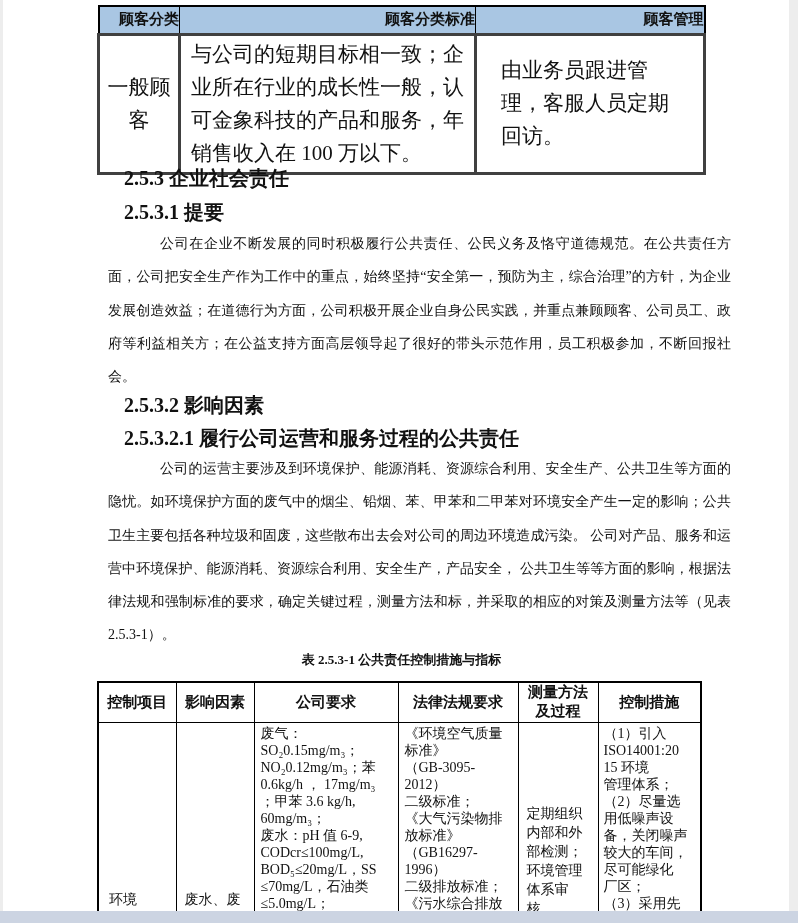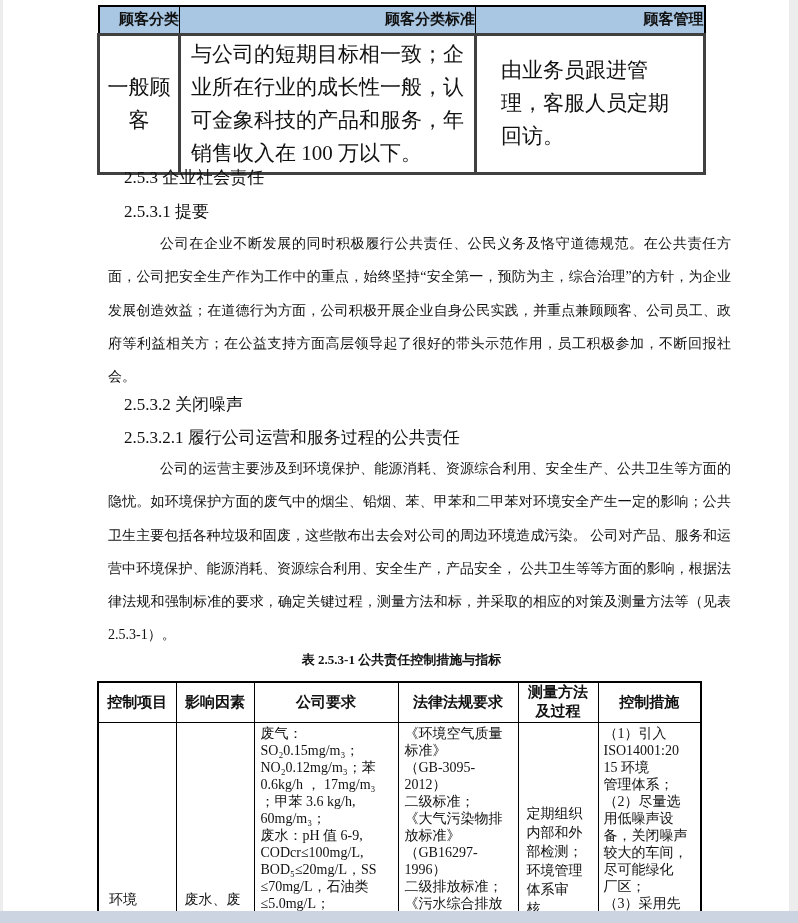--- a/index.html
+++ b/index.html
@@ -19,21 +19,21 @@
     background:#a9c6e3; border:1px solid #000; font-weight:bold;
     font-size:15px; height:28px; text-align:right; vertical-align:middle;
   }
   .t1 td { border:3px solid #404040; font-size:21px; line-height:33px; vertical-align:middle; }
   .t1 tbody tr { height:97px; }
   .t1 td.cat  { text-align:center; }
   .t1 td.std  { text-align:justify; padding:2px 10px; }
   .t1 td.mgmt { padding:2px 24px; }
 
   
-  .hd { position:absolute; left:124px; font-weight:normal; font-size:17px; line-height:24px; white-space:nowrap; }
+  .hd { position:absolute; left:124px; font-weight:bold; font-size:20px; line-height:24px; white-space:nowrap; }
   .hd253   { top:166px; }
   .hd2531  { top:200px;text-align:center; }
   .hd2532  { top:393px; }
   .hd25321 { top:426px;text-align:right; }
   .para {
     position:absolute; left:108px; width:623px;
     font-size:14px; line-height:33.3px; text-align:justify; text-indent:52px;
   }
   .p1 { top:227px; }
   .p2 { top:452px; }
@@ -90,21 +90,21 @@
       <td class="cat">一般顾客</td>
       <td class="std">与公司的短期目标相一致；企业所在行业的成长性一般，认可金象科技的产品和服务，年销售收入在 100 万以下。</td>
       <td class="mgmt">由业务员跟进管理，客服人员定期回访。</td>
     </tr>
   </tbody>
 </table>
 
 <div class="hd hd253">2.5.3 企业社会责任</div>
 <div class="hd hd2531">2.5.3.1 提要</div>
 <p class="para p1">公司在企业不断发展的同时积极履行公共责任、公民义务及恪守道德规范。在公共责任方面，公司把安全生产作为工作中的重点，始终坚持“安全第一，预防为主，综合治理”的方针，为企业发展创造效益；在道德行为方面，公司积极开展企业自身公民实践，并重点兼顾顾客、公司员工、政府等利益相关方；在公益支持方面高层领导起了很好的带头示范作用，员工积极参加，不断回报社会。</p>
-<div class="hd hd2532">2.5.3.2 关闭噪声</div>
+<div class="hd hd2532">2.5.3.2 影响因素</div>
 <div class="hd hd25321">2.5.3.2.1 履行公司运营和服务过程的公共责任</div>
 <p class="para p2">公司的运营主要涉及到环境保护、能源消耗、资源综合利用、安全生产、公共卫生等方面的隐忧。如环境保护方面的废气中的烟尘、铅烟、苯、甲苯和二甲苯对环境安全产生一定的影响；公共卫生主要包括各种垃圾和固废，这些散布出去会对公司的周边环境造成污染。 公司对产品、服务和运营中环境保护、能源消耗、资源综合利用、安全生产，产品安全， 公共卫生等等方面的影响，根据法律法规和强制标准的要求，确定关键过程，测量方法和标，并采取的相应的对策及测量方法等（见表 2.5.3-1）。</p>
 
 <div class="caption">表 2.5.3-1 公共责任控制措施与指标</div>
 
 <div class="t2wrap">
   <table class="t2">
     <colgroup>
       <col style="width:78px">
         <col style="width:78px">

